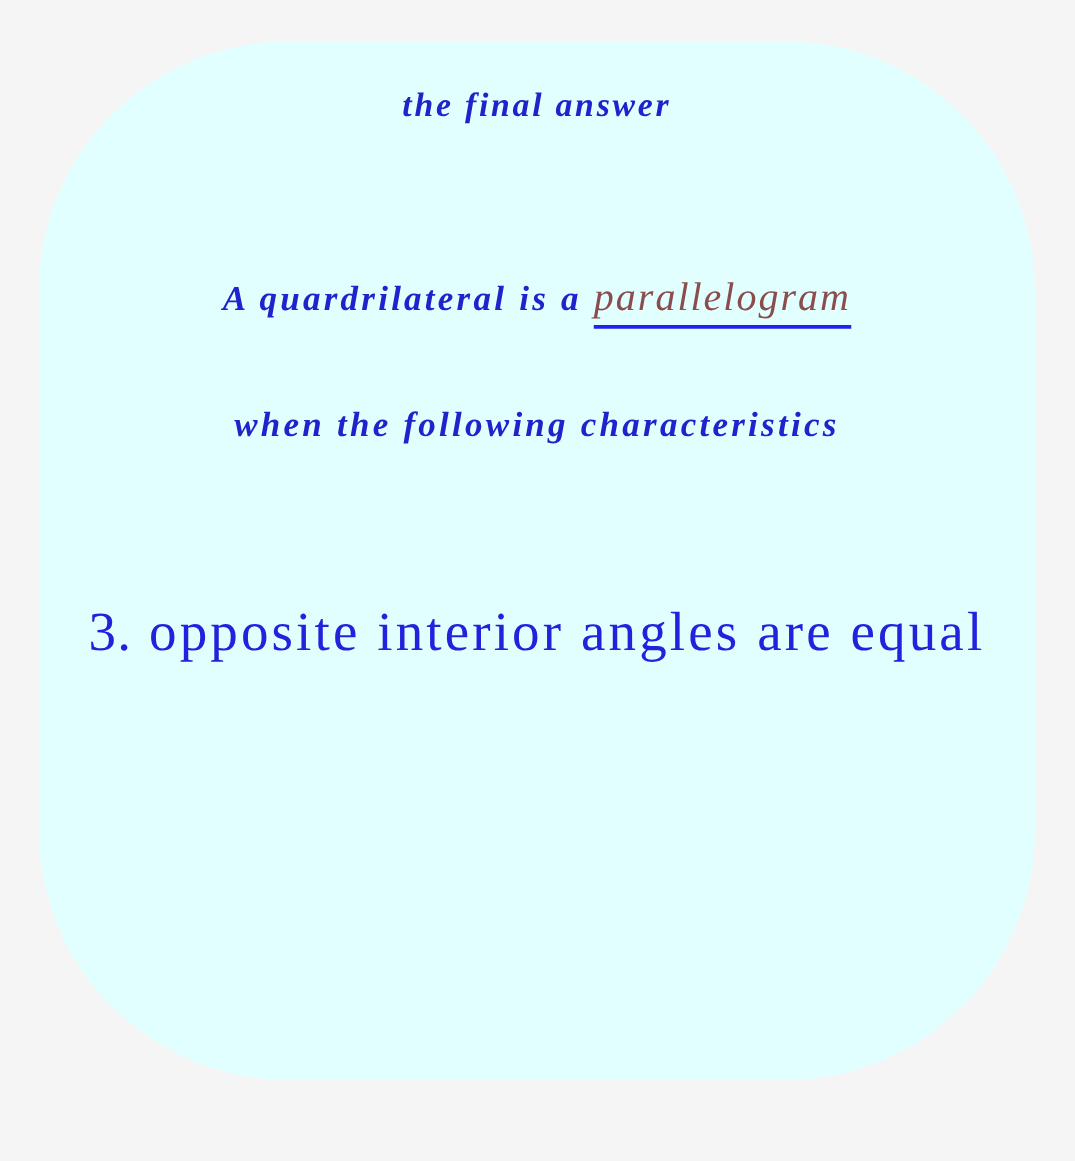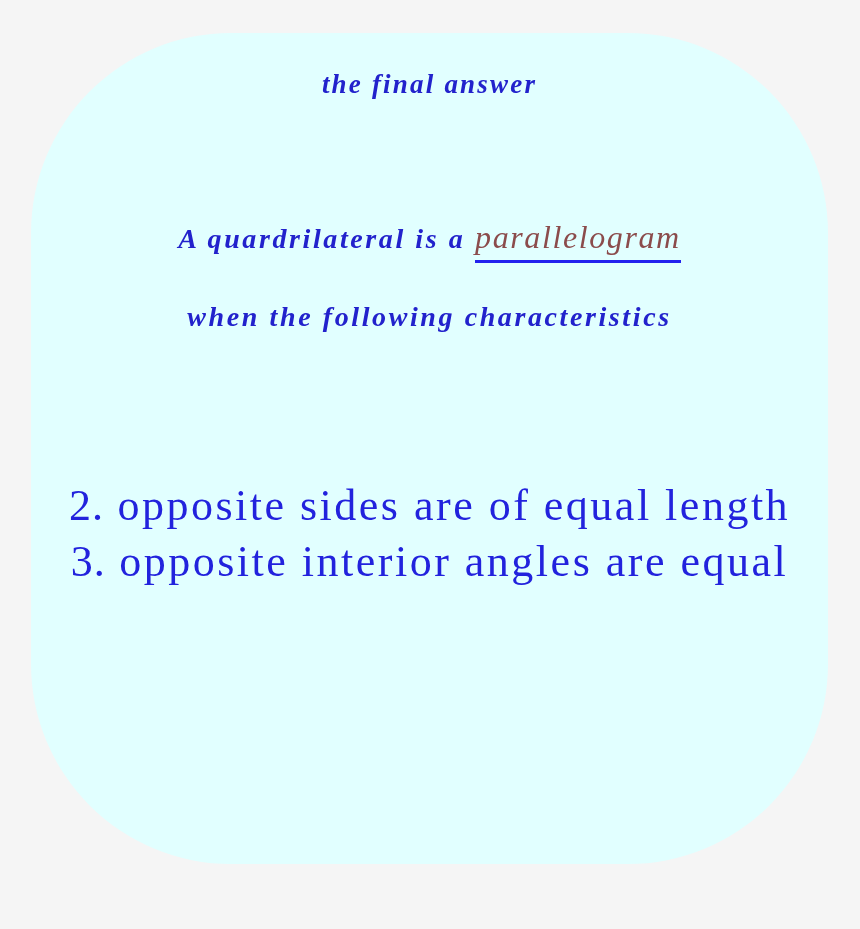--- a/index.html
+++ b/index.html
@@ -68,21 +68,21 @@
   .def-line {
     font-style: italic;
     font-weight: bold;
     font-size: 28px;
     letter-spacing: 2.6px;
     color: #2222cc;
     white-space: nowrap;
     line-height: 1;
   }
 
-  .def-line.l1 { margin-bottom: 40px; }
+  .def-line.l1 { margin-bottom: 64px; }
   .def-line.l2 { margin-bottom: 40px; }
   .def-line.l3 { margin-bottom: 0; }
 
   .term {
     color: #8b4c4c;
     font-style: italic;
     font-weight: normal;
     font-size: 32px;
     letter-spacing: 1.6px;
     border-bottom: 3px solid #2222ee;
@@ -128,24 +128,20 @@
       <div class="definition">
         <div class="def-line l1">
           <span>A quardrilateral is a</span>
           <span class="term">parallelogram</span>
         </div>
         <div class="def-line l2">when the following characteristics</div>
       </div>
 
       <div class="characteristics">
         <div class="char-item">
-          <span class="num">2.</span>
-          <span>opposite sides are of equal length</span>
-        </div>
-        <div class="char-item">
           <span class="num">3.</span>
           <span>opposite interior angles are equal</span>
         </div>
       </div>
 
     </div>
   </div>
 
 </div>
 

